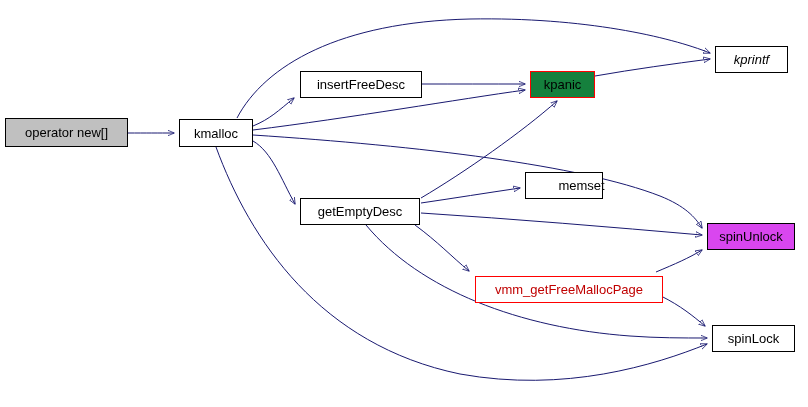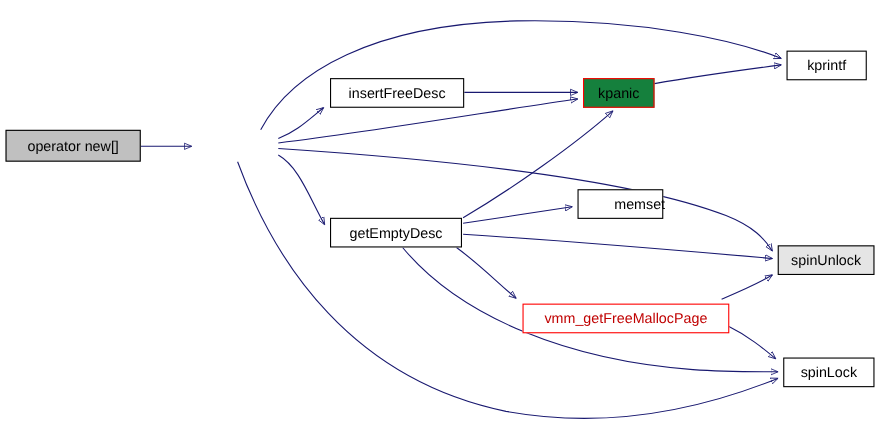--- a/index.html
+++ b/index.html
@@ -22,21 +22,21 @@
     font-size:13px;
     white-space:nowrap;
     cursor:pointer;
   }
   .node.root { cursor:default; }
   
   #n-operator-new          { left:5px;   top:118px; width:123px; height:29px; }
   #n-kmalloc               { left:179px; top:119px; width:74px;  height:28px; }
   #n-insertFreeDesc        { left:300px; top:71px;  width:122px; height:27px; }
   #n-kpanic                { left:530px; top:71px;  width:65px;  height:27px; }
-  #n-kprintf               { left:715px; top:46px;  width:73px;  height:27px; }
+  #n-kprintf               { left:715px; top:46px;  width:73px;  height:27px;font-style:italic; }
   #n-memset                { left:525px; top:172px; width:78px;  height:27px;padding-left:35px; }
   #n-getEmptyDesc          { left:300px; top:198px; width:120px; height:27px;text-align:right; }
   #n-spinUnlock            { left:707px; top:223px; width:88px;  height:27px; }
   #n-vmm-getFreeMallocPage { left:475px; top:276px; width:188px; height:27px; }
   #n-spinLock              { left:712px; top:325px; width:83px;  height:27px; }
 </style>
 </head>
 <body>
 
 <div class="canvas">
@@ -61,30 +61,31 @@
     <path d="M 421,203 C 455,198 486,193 520,188" marker-end="url(#arrow)"></path>
     <path d="M 421,213 C 515,219 610,227 702,235" marker-end="url(#arrow)"></path>
     <path d="M 415,225 C 438,242 451,256 469,271" marker-end="url(#arrow)"></path>
     <path d="M 366,225 C 420,290 520,328 630,336 C 657,338 683,338 707,338" marker-end="url(#arrow)"></path>
     <path d="M 656,272 C 675,264 689,258 702,250" marker-end="url(#arrow)"></path>
     <path d="M 661,296 C 681,306 693,316 705,326" marker-end="url(#arrow)"></path>
   </svg>
 
   <div class="node root" id="n-operator-new" style="background: rgb(192, 192, 192); border-color: rgb(0, 0, 0); color: rgb(0, 0, 0);">operator new[]</div>
 
+  <div class="node" id="n-kmalloc" style="background: rgb(255, 255, 255); border-color: rgb(0, 0, 0); color: rgb(0, 0, 0);">kmalloc</div>
 
   <div class="node" id="n-insertFreeDesc" style="background: rgb(255, 255, 255); border-color: rgb(0, 0, 0); color: rgb(0, 0, 0);">insertFreeDesc</div>
 
   <div class="node" id="n-kpanic" style="background: #15803d; border-color: rgb(255, 0, 0); color: rgb(0, 0, 0);">kpanic</div>
 
   <div class="node" id="n-kprintf" style="background: rgb(255, 255, 255); border-color: rgb(0, 0, 0); color: rgb(0, 0, 0);">kprintf</div>
 
   <div class="node" id="n-memset" style="background: rgb(255, 255, 255); border-color: rgb(0, 0, 0); color: rgb(0, 0, 0);">memset</div>
 
   <div class="node" id="n-getEmptyDesc" style="background: rgb(255, 255, 255); border-color: rgb(0, 0, 0); color: rgb(0, 0, 0);">getEmptyDesc</div>
 
-  <div class="node" id="n-spinUnlock" style="background: #e5e5e5; border-color: rgb(0, 0, 0); color: rgb(0, 0, 0);">spinUnlock</div>
+  <div class="node" id="n-spinUnlock" style="background: #d946ef; border-color: rgb(0, 0, 0); color: rgb(0, 0, 0);">spinUnlock</div>
 
   <div class="node" id="n-vmm-getFreeMallocPage" style="background: rgb(255, 255, 255); border-color: rgb(255, 0, 0); color: rgb(192, 0, 0);">vmm_getFreeMallocPage</div>
 
   <div class="node" id="n-spinLock" style="background: rgb(255, 255, 255); border-color: rgb(0, 0, 0); color: rgb(0, 0, 0);">spinLock</div>
 
 </div>
 
 </body></html>

